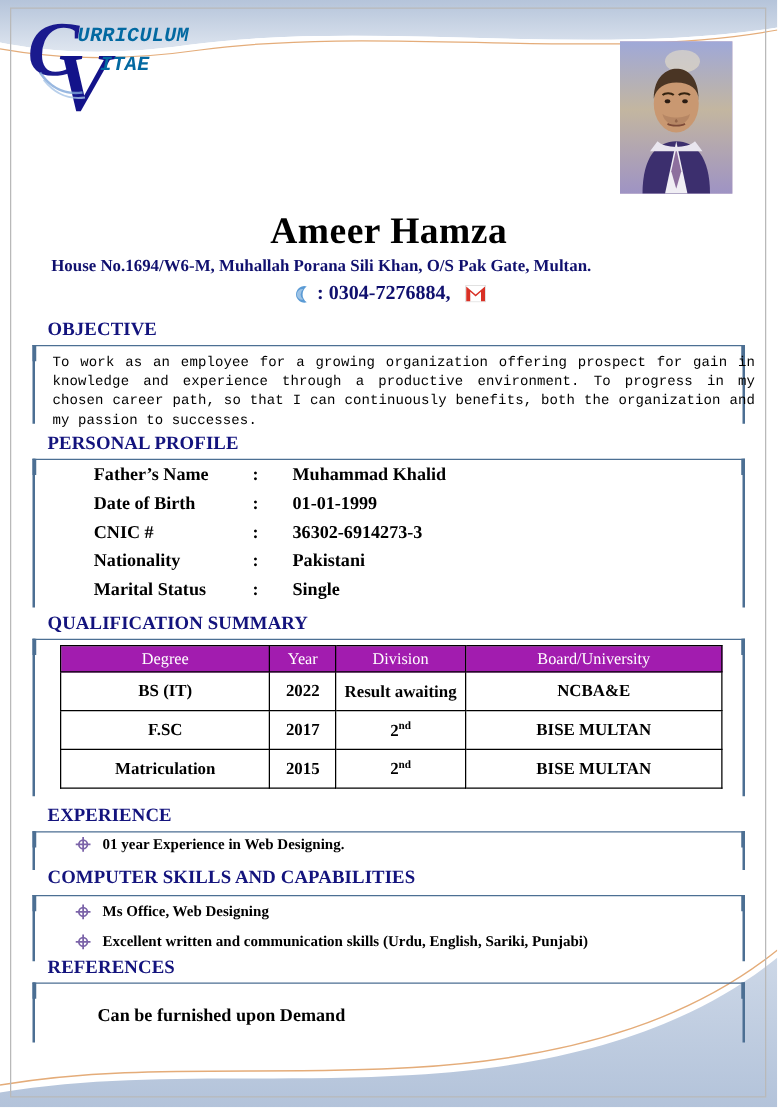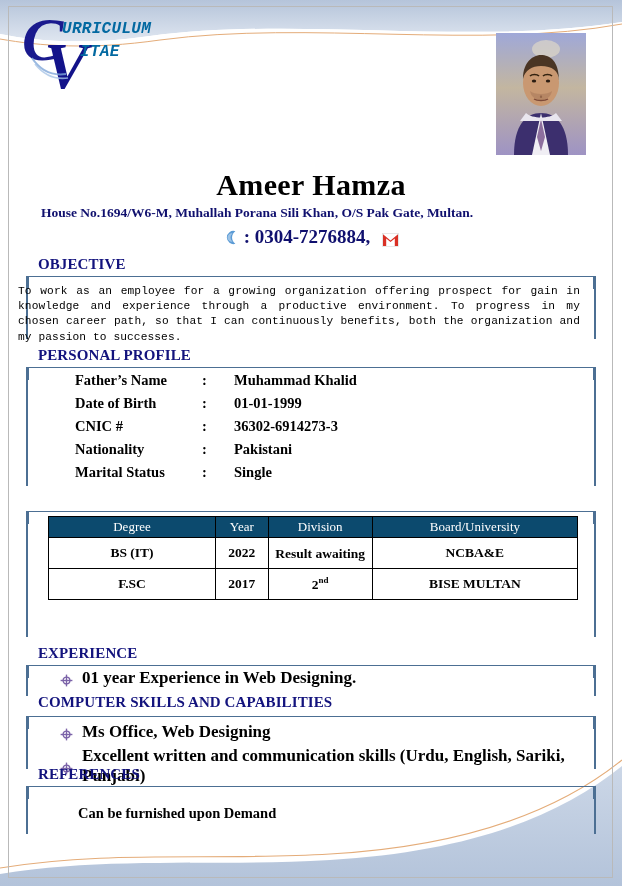--- a/index.html
+++ b/index.html
@@ -88,21 +88,21 @@
     color: #10106e;
   }
   .contact-line {
     position: absolute;
     left: 0; top: 226px;
     width: 622px;
     display: flex;
     justify-content: center;
     align-items: center;
     gap: 4px;
-    font-size: 19px;
+    font-size: 16px;
     font-weight: bold;
     color: #10106e;
   }
   .contact-line .sep { margin-right: 8px; }
 
   .phone-icon {
     display: inline-block;
     width: 17px; height: 17px;
     position: relative;
     vertical-align: middle;
@@ -139,21 +139,21 @@
     width: 3px;
     height: 13px;
     background: #4c6f93;
   }
   .box::before { left: -2px; }
   .box::after  { right: -2px; }
 
   
   .objective-text {
     position: absolute;
-    left: 18px;
+    left: 42px;
     top: 284px;
     width: 562px;
     font-family: "Liberation Mono", monospace;
     font-size: 11.2px;
     line-height: 15.2px;
     color: #000000;
     text-align: justify;
     letter-spacing: 0.1px;
   }
 
@@ -178,21 +178,21 @@
   
   .qual-table {
     position: absolute;
     left: 48px;
     top: 516px;
     width: 530px;
     border-collapse: collapse;
     font-size: 13.5px;
   }
   .qual-table th {
-    background: #0c4a6e;
+    background: #a21caf;
     color: #ffffff;
     font-weight: normal;
     font-size: 13px;
     height: 20px;
     border: 1px solid #000000;
     text-align: center;
     padding: 0;
   }
   .qual-table td {
     border: 1px solid #000000;
@@ -207,21 +207,21 @@
   .col-year   { width: 52px; }
   .col-div    { width: 104px; }
   .col-board  { width: 206px; }
 
   
   .bullet-row {
     position: absolute;
     display: flex;
     align-items: center;
     gap: 9px;
-    font-size: 17px;
+    font-size: 12px;
     font-weight: bold;
     color: #000000;
   }
   .bullet-icon {
     display: inline-block;
     width: 13px;
     height: 13px;
     position: relative;
     flex: 0 0 auto;
   }
@@ -345,20 +345,21 @@
       <span class="p-colon">:</span>
       <span class="p-value">Pakistani</span>
     </div>
     <div class="profile-row">
       <span class="p-label">Marital Status</span>
       <span class="p-colon">:</span>
       <span class="p-value">Single</span>
     </div>
   </div>
 
+  <div class="sec-head" style="left:38px; top:491px;">QUALIFICATION SUMMARY</div>
   <div class="box" style="left:26px; top:511px; width:570px; height:126px;"></div>
   <table class="qual-table">
     <thead>
       <tr>
         <th class="col-degree">Degree</th>
         <th class="col-year">Year</th>
         <th class="col-div">Division</th>
         <th class="col-board">Board/University</th>
       </tr>
     </thead>
@@ -372,20 +373,28 @@
         <td>NCBA&amp;E</td>
       </tr>
       <tr>
         <td>F.SC</td>
         <td>2017</td>
         <td>
           <span>2</span><sup>nd</sup>
         </td>
         <td>BISE MULTAN</td>
       </tr>
+      <tr>
+        <td>Matriculation</td>
+        <td>2015</td>
+        <td>
+          <span>2</span><sup>nd</sup>
+        </td>
+        <td>BISE MULTAN</td>
+      </tr>
     </tbody>
   </table>
 
   <div class="sec-head" style="left:38px; top:645px;">EXPERIENCE</div>
   <div class="box" style="left:26px; top:665px; width:570px; height:31px;"></div>
   <div class="bullet-row" style="left:60px; top:668px;">
     <span class="bullet-icon">
       <svg width="13" height="13" viewBox="0 0 13 13">
         <circle cx="6.5" cy="6.5" r="3.4" fill="none" stroke="#7b63a8" stroke-width="1.4"></circle>
         <line x1="6.5" y1="0.6" x2="6.5" y2="12.4" stroke="#7b63a8" stroke-width="1.4"></line>

